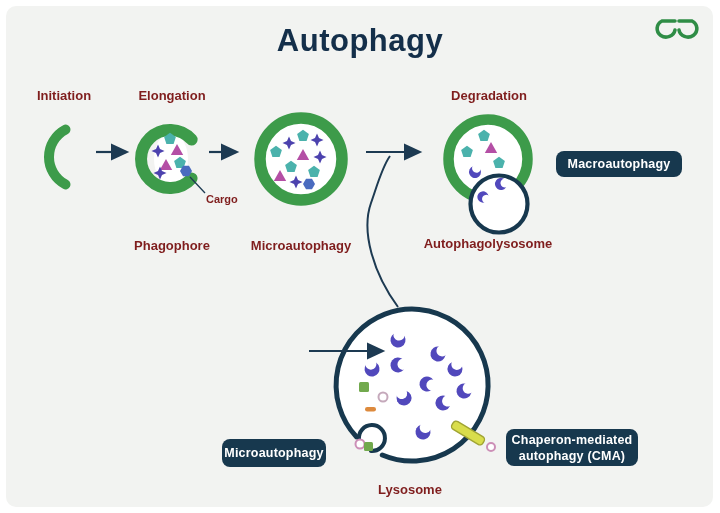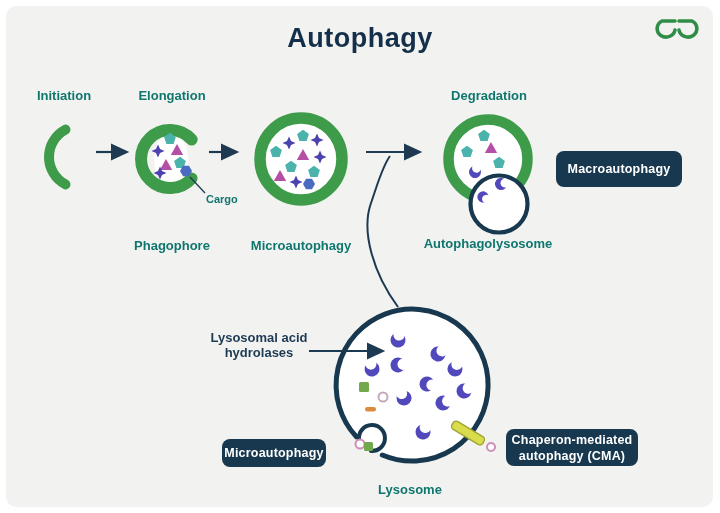--- a/index.html
+++ b/index.html
@@ -1,24 +1,24 @@
 <!DOCTYPE html>
 <html><head>
 <meta charset="utf-8">
 <style>
   html,body{margin:0;padding:0;background:#ffffff;}
   .stage{position:relative;width:720px;height:513px;background:#ffffff;overflow:hidden;
          font-family:"Liberation Sans", sans-serif;}
   .card{position:absolute;left:6px;top:6px;width:707px;height:501px;background:#f2f3f1;
         border-radius:10px;}
   .layer{position:absolute;left:0;top:0;width:720px;height:513px;}
-  .lbl{position:absolute;color:#0f766e;font-size:13px;font-weight:600;white-space:nowrap;}
+  .lbl{position:absolute;color:#7f1d1d;font-size:13px;font-weight:600;white-space:nowrap;}
   .ctr{transform:translateX(-50%);text-align:center;}
   .title{position:absolute;left:360px;top:23px;transform:translateX(-50%);
-         color:#142f4a;font-size:27px;font-weight:700;letter-spacing:.5px;}
+         color:#142f4a;font-size:31px;font-weight:700;letter-spacing:.5px;}
   .badge{position:absolute;background:#17384e;color:#ffffff;border-radius:8px;
          display:flex;align-items:center;justify-content:center;text-align:center;
          font-size:12.5px;font-weight:600;line-height:16px;letter-spacing:.2px;}
   .multiline{flex-direction:column;}
   .small-lbl{font-size:11px;}
   .hydro{position:absolute;left:259px;top:330px;transform:translateX(-50%);
          text-align:center;color:#1d3a55;font-size:13px;font-weight:600;line-height:15px;}
 </style>
 </head>
 <body>
@@ -137,24 +137,20 @@
   <div class="lbl ctr" style="left:172px;top:88px;">Elongation</div>
   <div class="lbl ctr" style="left:489px;top:88px;">Degradation</div>
 
   <div class="lbl small-lbl" style="left:206px;top:193px;">Cargo</div>
 
   <div class="lbl ctr" style="left:172px;top:238px;">Phagophore</div>
   <div class="lbl ctr" style="left:301px;top:238px;">Microautophagy</div>
   <div class="lbl ctr" style="left:488px;top:236px;">Autophagolysosome</div>
   <div class="lbl ctr" style="left:410px;top:482px;">Lysosome</div>
 
-  <div class="hydro">
-    <div>Lysosomal acid</div>
-    <div>hydrolases</div>
-  </div>
 
-  <div class="badge" style="left:556px;top:151px;width:126px;height:36px;">Macroautophagy</div>
+  <div class="badge" style="left:556px;top:151px;width:126px;height:26px;">Macroautophagy</div>
   <div class="badge" style="left:222px;top:439px;width:104px;height:28px;">Microautophagy</div>
   <div class="badge multiline" style="left:506px;top:429px;width:132px;height:37px;">
     <div>Chaperon-mediated</div>
     <div>autophagy (CMA)</div>
   </div>
 </div>
 
 </body></html>

